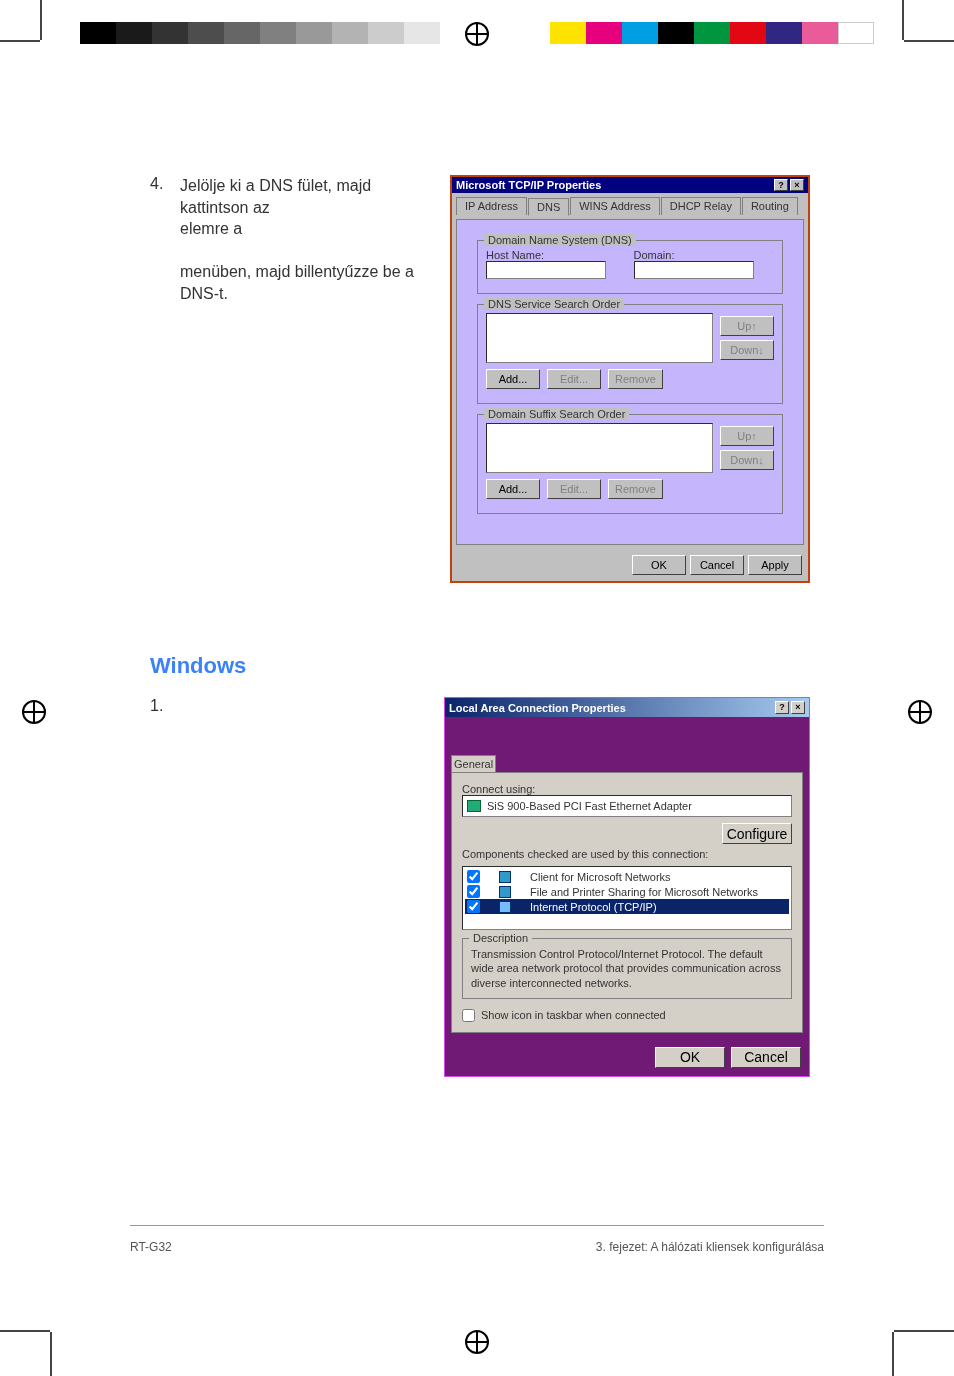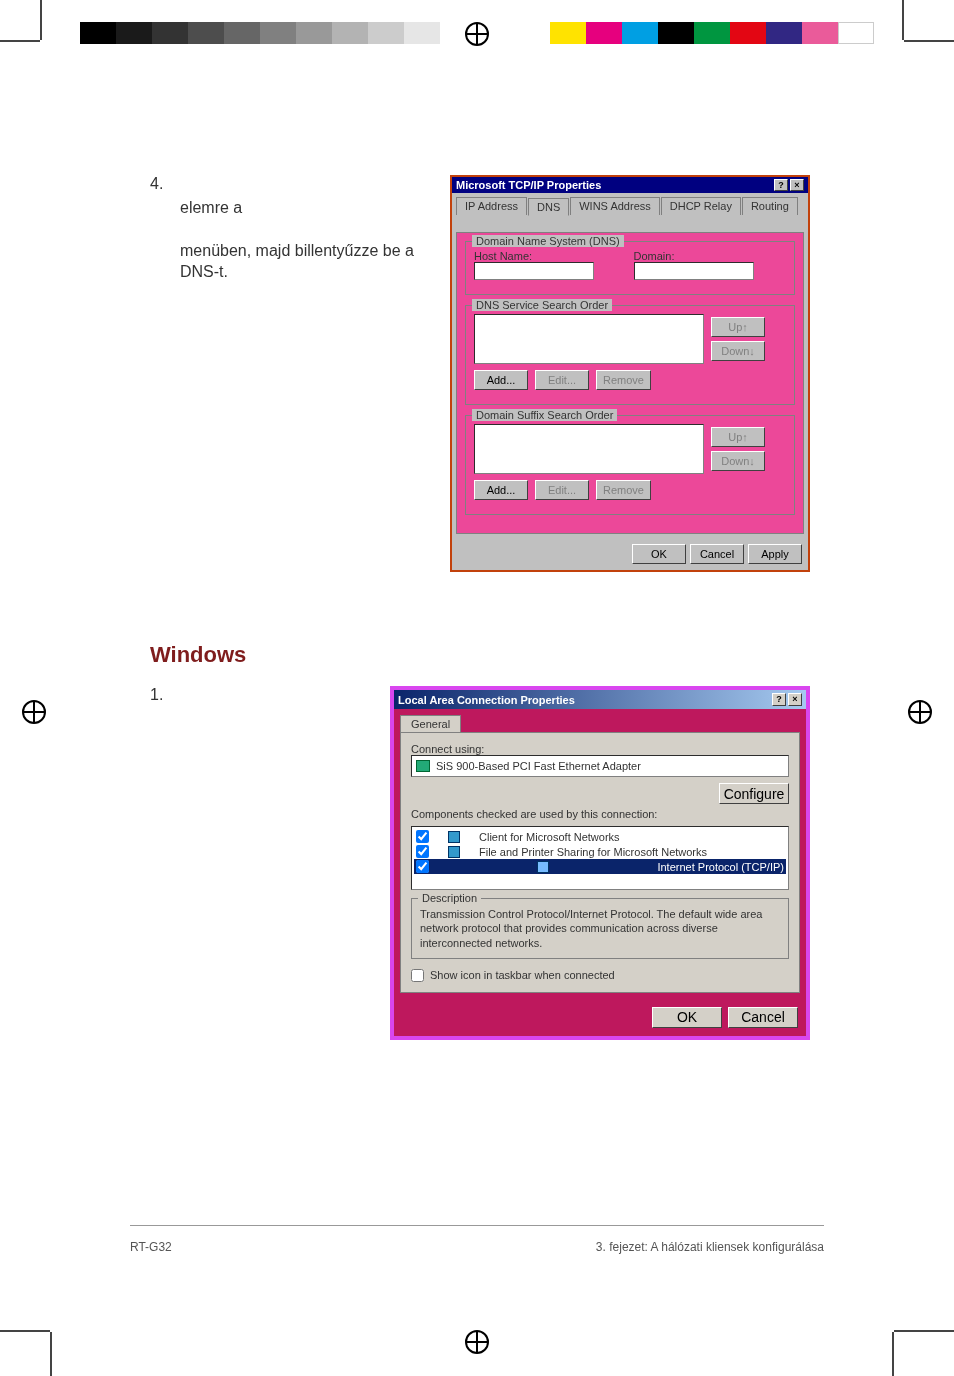--- a/index.html
+++ b/index.html
@@ -80,24 +80,24 @@
   .win9x .tabs { display:flex; padding:4px 4px 0 4px; font-size:11px; }
   .win9x .tab {
     padding:2px 8px;
     border:1px solid #808080;
     border-bottom:none;
     background:#c0c0c0;
     margin-right:1px;
   }
   .win9x .tab.active { background:#c0c0c0; position:relative; top:1px; border-bottom:1px solid #c0c0c0; }
   .win9x .panel {
-    margin:17px 4px 4px 4px;
-    padding:8px;
+    margin:4px 4px 4px 4px;
+    padding:20px;
     border:1px solid #808080;
-    background:#ec4899;
+    background:#c4b5fd;
   }
   .win9x .group {
     border:1px solid #808080;
     padding:8px;
     margin-bottom:10px;
     position:relative;
   }
   .win9x .group-title {
     position:absolute; top:-7px; left:6px; background:#c0c0c0; padding:0 4px; font-size:11px;
   }
@@ -114,54 +114,54 @@
     background:#c0c0c0;
     border:1px solid #fff;
     border-right-color:#404040; border-bottom-color:#404040;
     font-size:11px;
     padding:0 6px;
   }
   .win9x .btn:disabled { color:#808080; }
   .win9x .dlg-buttons { display:flex; justify-content:flex-end; gap:4px; padding:6px; }
 
   .section-heading {
-    font-size:22px; font-weight:bold; color:#7f1d1d; margin-top:70px; margin-bottom:18px;
+    font-size:22px; font-weight:bold; color:#3b82f6; margin-top:70px; margin-bottom:18px;
   }
 
   
   .win2k {
-    width:420px;
-    background:#be185d;
-    border:4px solid #d946ef;
+    width:366px;
+    background:#701a75;
+    border:1px solid #d946ef;
     font-family: Tahoma, sans-serif;
     font-size:11px;
   }
   .win2k .titlebar {
     background: linear-gradient(to right, #0a246a, #a6caf0);
     color:#fff; font-weight:bold; padding:3px 4px;
     display:flex; justify-content:space-between; align-items:center;
   }
   .win2k .titlebar .tbbtns { display:flex; gap:2px; }
   .win2k .titlebar .tbbtn {
     width:14px; height:13px; background:#d4d0c8; border:1px solid #fff;
     border-right-color:#404040; border-bottom-color:#404040;
     font-size:9px; line-height:11px; text-align:center; color:#000;
   }
   .win2k .tabs { display:flex; padding:6px 6px 0 6px; }
-  .win2k .tab { padding:2px 10px; border:1px solid #808080; border-bottom:none; background:#d4d0c8; }
+  .win2k .tab { padding:2px 2px; border:1px solid #808080; border-bottom:none; background:#d4d0c8;margin-top:32px; }
   .win2k .panel { margin:0 6px 6px 6px; border:1px solid #808080; padding:10px; background:#d4d0c8; }
   .win2k .adapterbox {
     background:#fff; border:1px inset #808080; padding:4px; display:flex; align-items:center; gap:6px;
   }
   .win2k .adapterbox .nic-icon { width:14px; height:12px; background:#2a7; border:1px solid #063; }
   .win2k .components {
     background:#fff; border:1px inset #808080; height:64px; margin:6px 0; padding:2px;
   }
   .win2k .comp-row { display:flex; align-items:center; gap:19px; padding:1px 2px; font-size:11px; }
-  .win2k .comp-row.selected { background:#0a246a; color:#fff;justify-content:space-between; }
+  .win2k .comp-row.selected { background:#0a246a; color:#fff; }
   .win2k .comp-row input { margin:0; }
   .win2k .comp-icon { width:12px; height:12px; background:#39c; border:1px solid #036; }
   .win2k .btn {
     min-width:70px; height:21px;
     background:#d4d0c8;
     border:1px solid #fff;
     border-right-color:#404040; border-bottom-color:#404040;
     font-size:14px;
   }
   .win2k .btnrow { display:flex; justify-content:space-between; gap:8px; margin:6px 0; }
@@ -224,21 +224,21 @@
 <div class="reg-mark reg-left"></div>
 <div class="reg-mark reg-right"></div>
 
 <div class="page">
 
   <div class="two-col">
     <div class="left-col">
       <div class="step-row">
         <div class="step-num">4.</div>
         <div class="step-text">
-          <br>
+          <span>Jelölje ki a DNS fület, majd kattintson az</span><br>
           <span>elemre a</span><br><br>
           <div style=""><span>menüben, majd billentyűzze be a DNS-t.</span></div>
         </div>
       </div>
     </div>
 
     <div class="right-col">
 
       <div class="win9x">
         <div class="titlebar">

